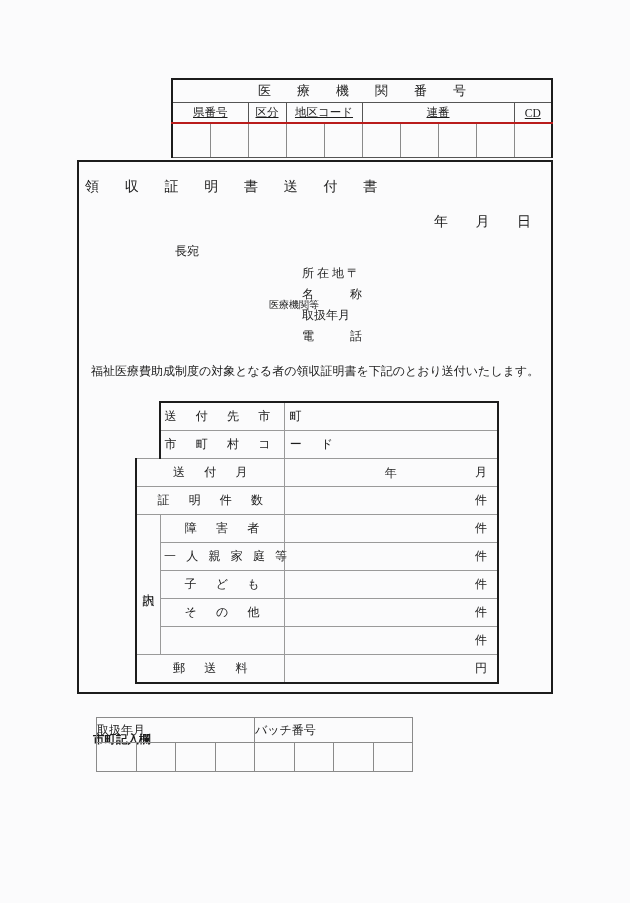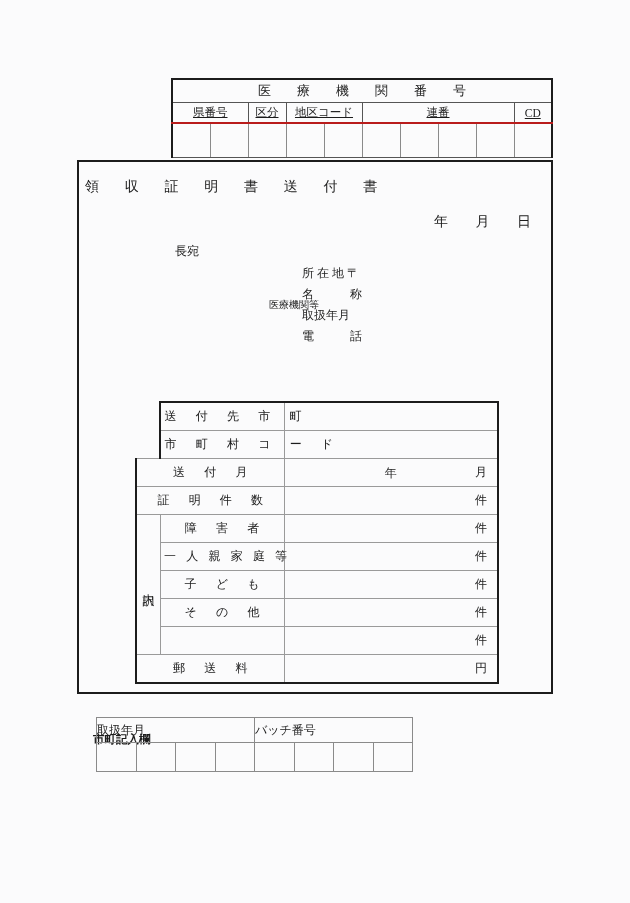--- a/index.html
+++ b/index.html
@@ -261,20 +261,21 @@
     <div class="inst-block">
       <div class="inst-label">医療機関等</div>
       <div class="inst-fields">
         <div>所 在 地 〒</div>
         <div>名　　　称</div>
         <div>取扱年月</div>
         <div>電　　　話</div>
       </div>
     </div>
 
+    <div class="statement">福祉医療費助成制度の対象となる者の領収証明書を下記のとおり送付いたします。</div>
 
     <table class="data-table">
       <colgroup>
         <col style="width:24px">
         <col style="width:30px">
         <col style="width:94px">
         <col style="width:214px">
       </colgroup>
 
       <tbody>

